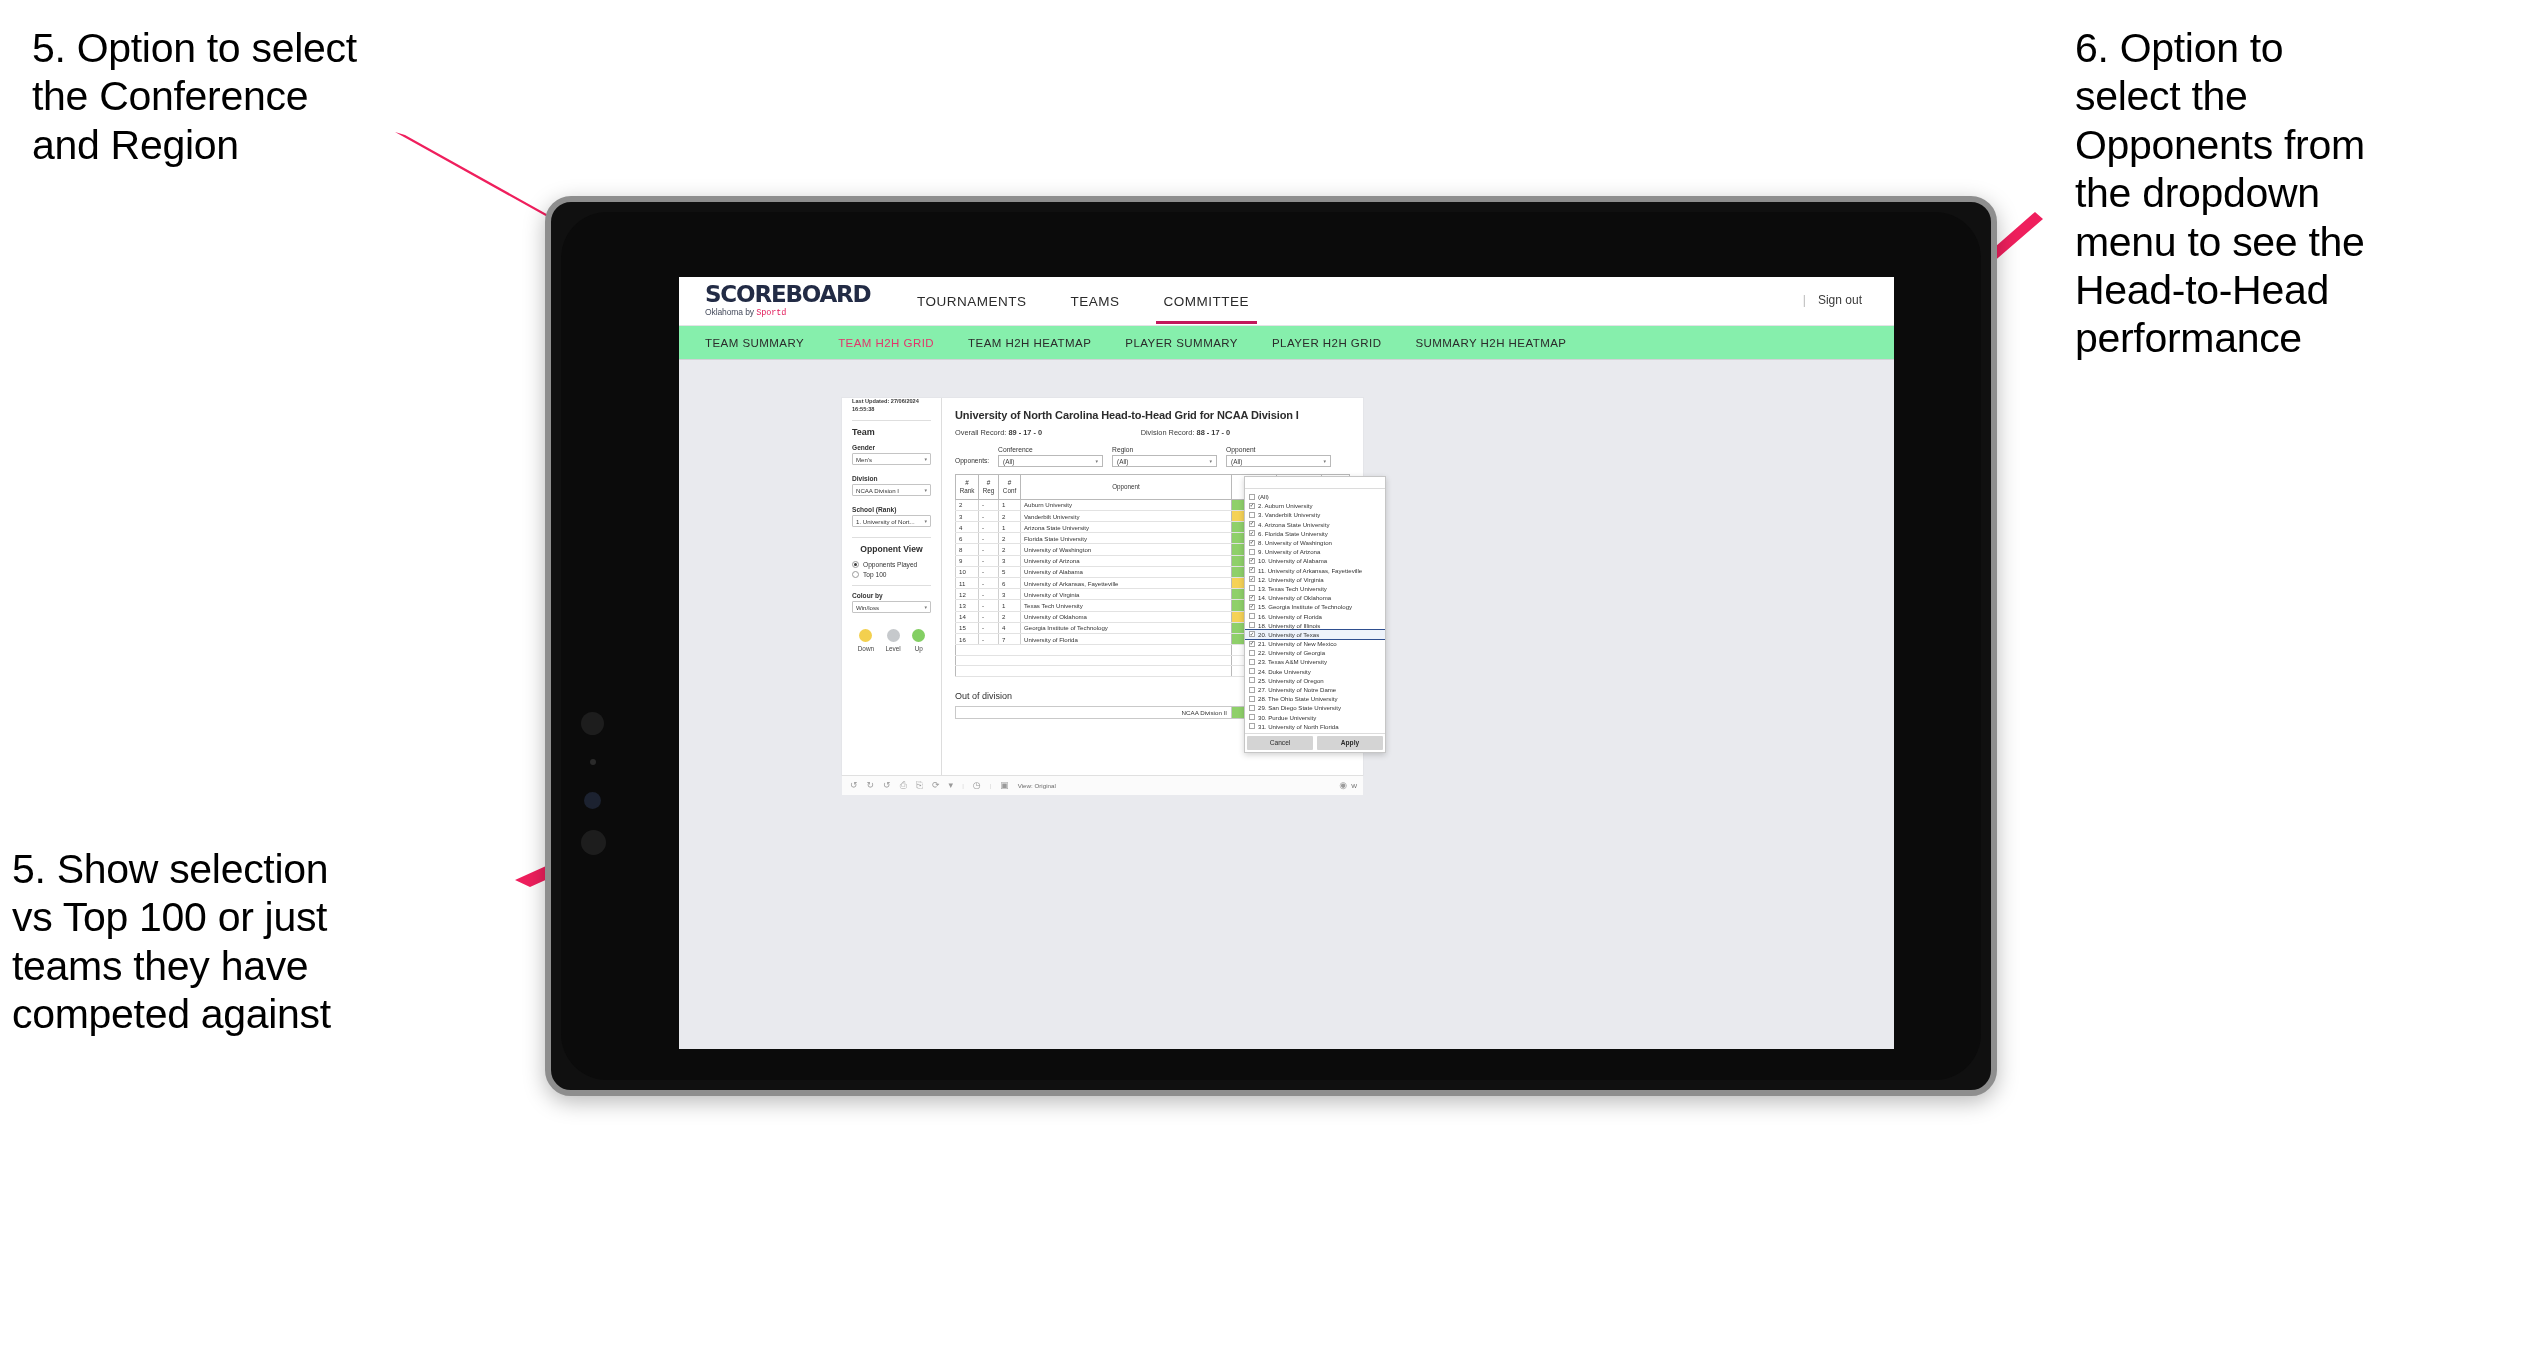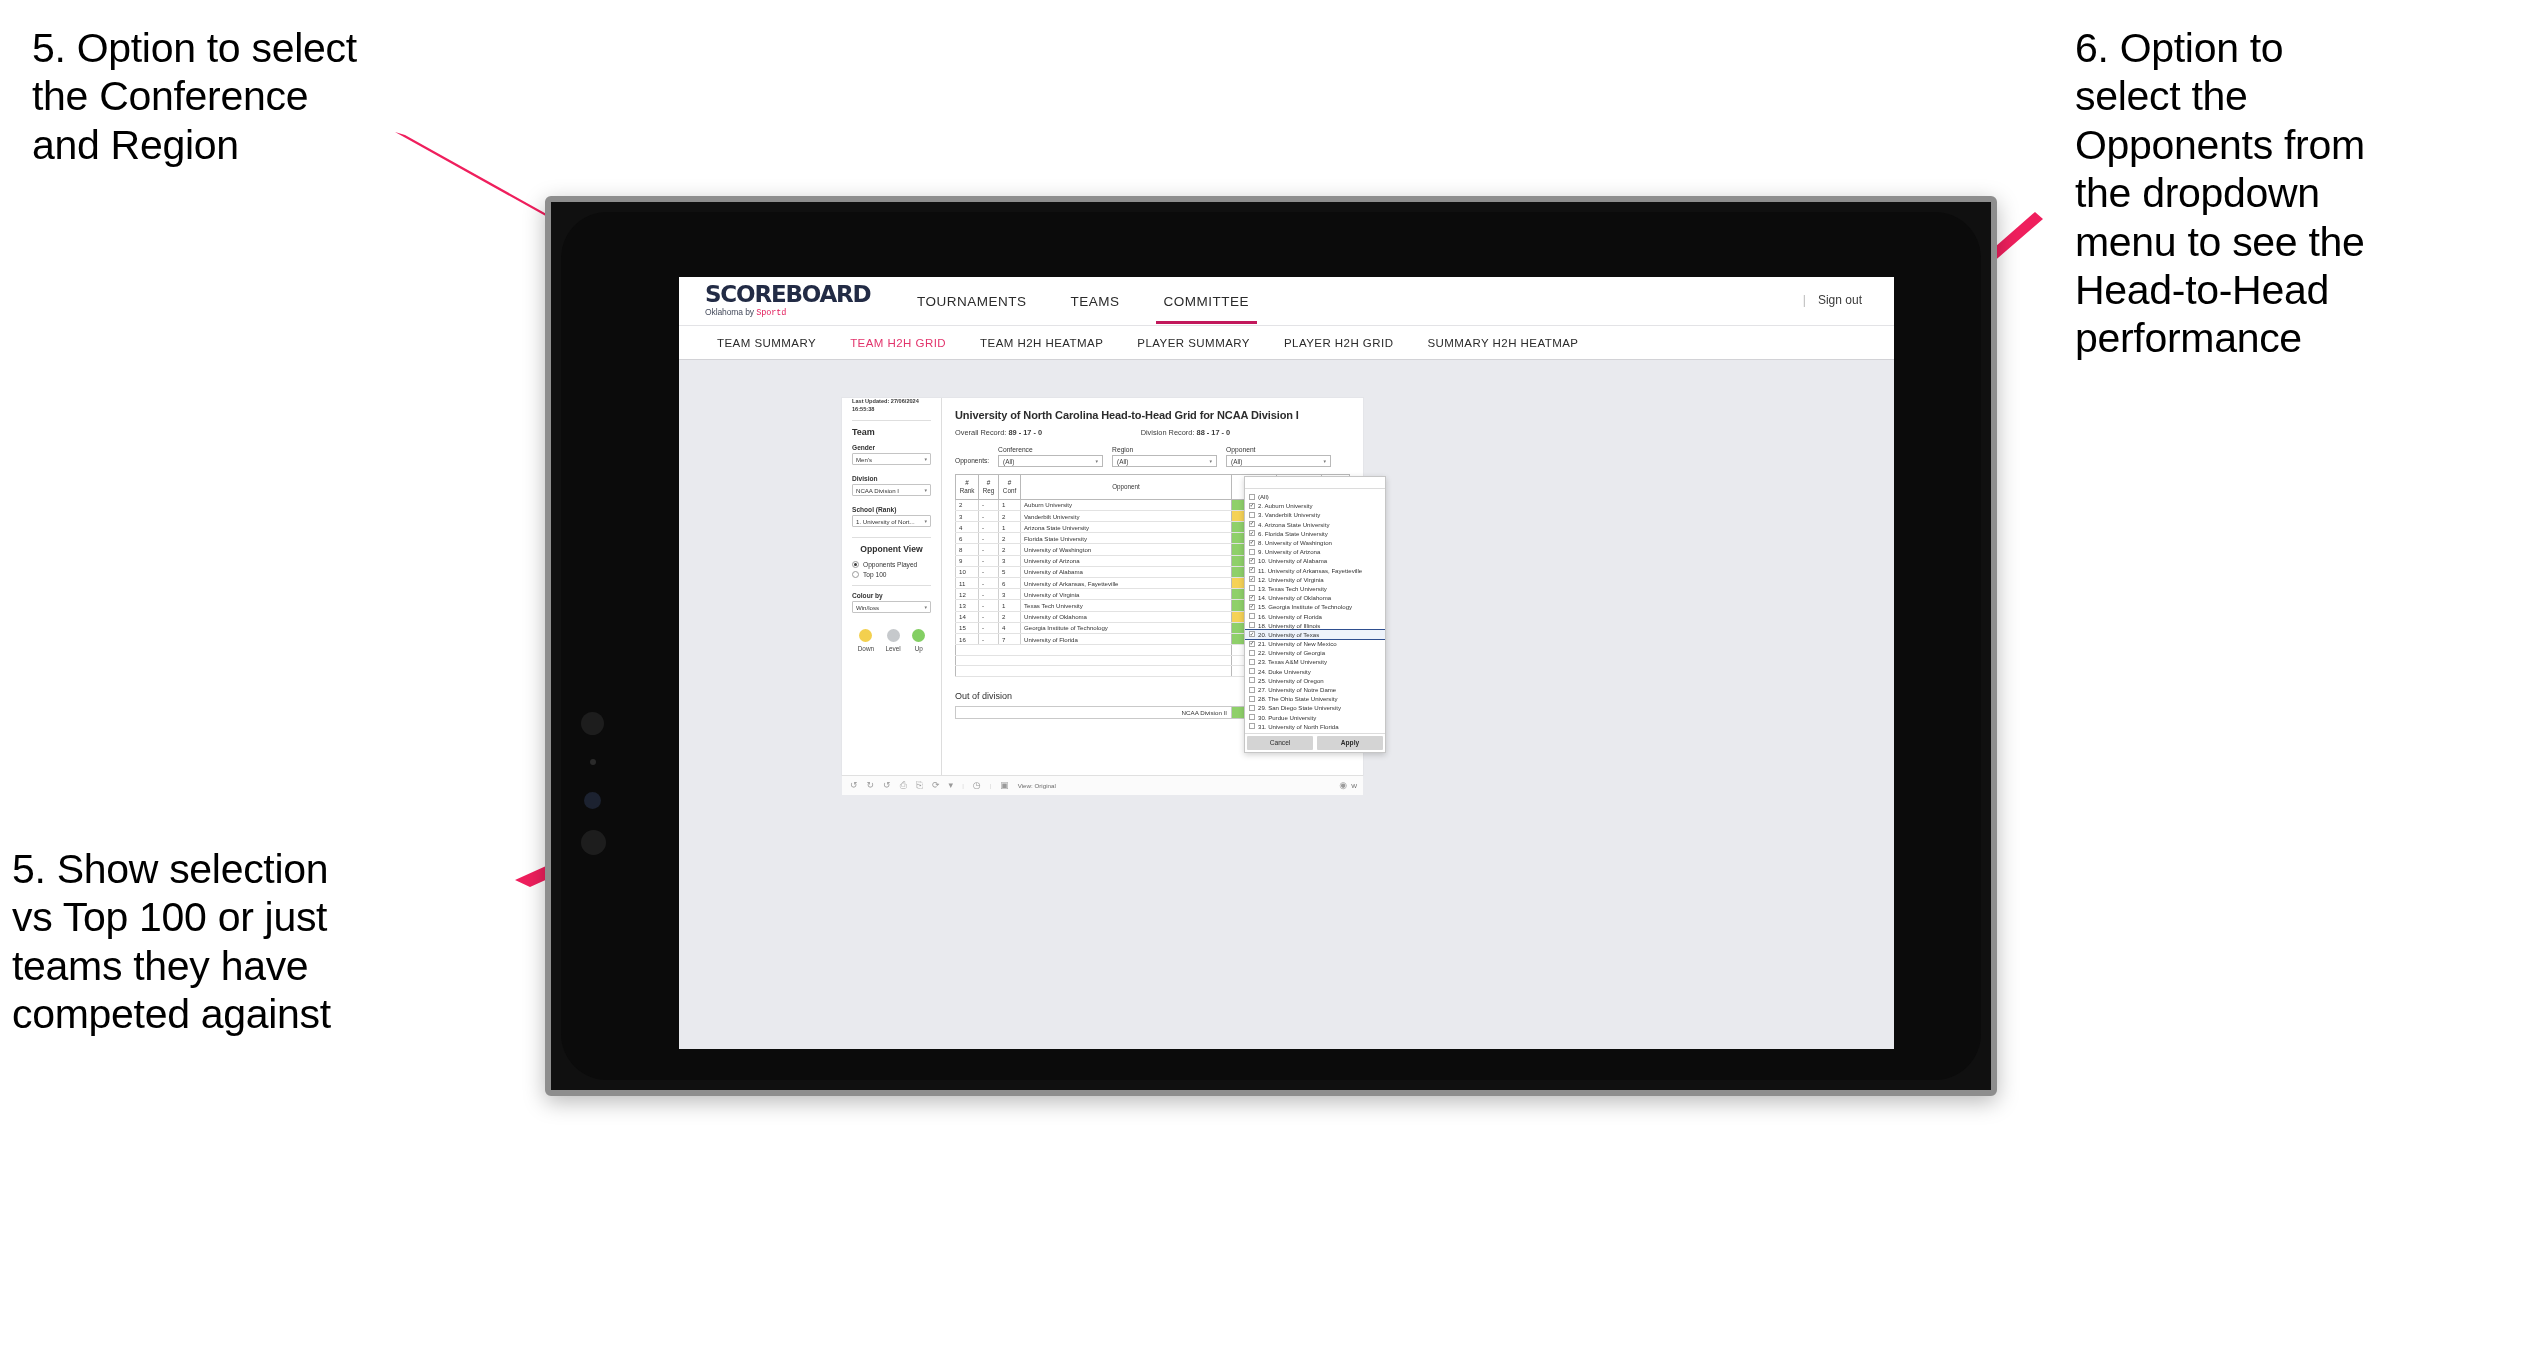--- a/index.html
+++ b/index.html
@@ -26,21 +26,21 @@
   #annot-5 { left: 12px;  top: 845px; width: 520px; }
   #annot-6 { left: 2075px; top: 24px; width: 470px; }
 
   .arrow-svg { position: absolute; left: 0; top: 0; width: 2533px; height: 1363px; pointer-events: none; }
 
   
   #tablet {
     position: absolute; left: 545px; top: 196px;
     width: 1452px; height: 900px;
     background: #101010;
-    border-radius: 6px;
+    border-radius: 26px;
     border: 6px solid #8e8e8e;
     box-shadow: 0 6px 22px rgba(0,0,0,.28);
   }
   #tablet-inner {
     position: absolute; left: 10px; top: 10px; right: 10px; bottom: 10px;
     background: #0b0b0b; border-radius: 46px;
   }
   .cam-dot { position: absolute; background: #1d1d1d; border-radius: 50%; }
   #cam1 { left: 20px; top: 500px; width: 23px; height: 23px; }
   #cam2 { left: 29px; top: 547px; width: 6px;  height: 6px; background:#2a2a2a;}
@@ -74,22 +74,22 @@
     content:''; position:absolute; left:14px; right:14px; bottom:0; height:2.5px; background:#c2185b;
   }
   #signout-wrap {
     position:absolute; right: 32px; top: 16px; display:flex; align-items:center; gap:12px;
     font-size: 12px; color:#3a3a3a;
   }
   .vsep { color:#b9b9b9; }
 
   
   #subnav {
-    height: 35px; background:#ffffff; border-top:1px solid #e3e3e6; border-bottom:1px solid #d2d2d6;
-    display:flex; align-items:center; padding-left: 38px;
+    height: 35px; background:#86efac; border-top:1px solid #e3e3e6; border-bottom:1px solid #d2d2d6;
+    display:flex; align-items:center; padding-left: 26px;
   }
   .subnav-item { font-size: 11.5px; color:#2b2b2b; letter-spacing:.45px; margin-right: 34px; }
   .subnav-item.active { color:#e2346c; }
 
   
   #dash {
     position:absolute; left: 163px; top: 121px;
     width: 521px; height: 377px;
     background: #fff; display:flex;
     box-shadow: 0 0 0 1px rgba(0,0,0,.02);

